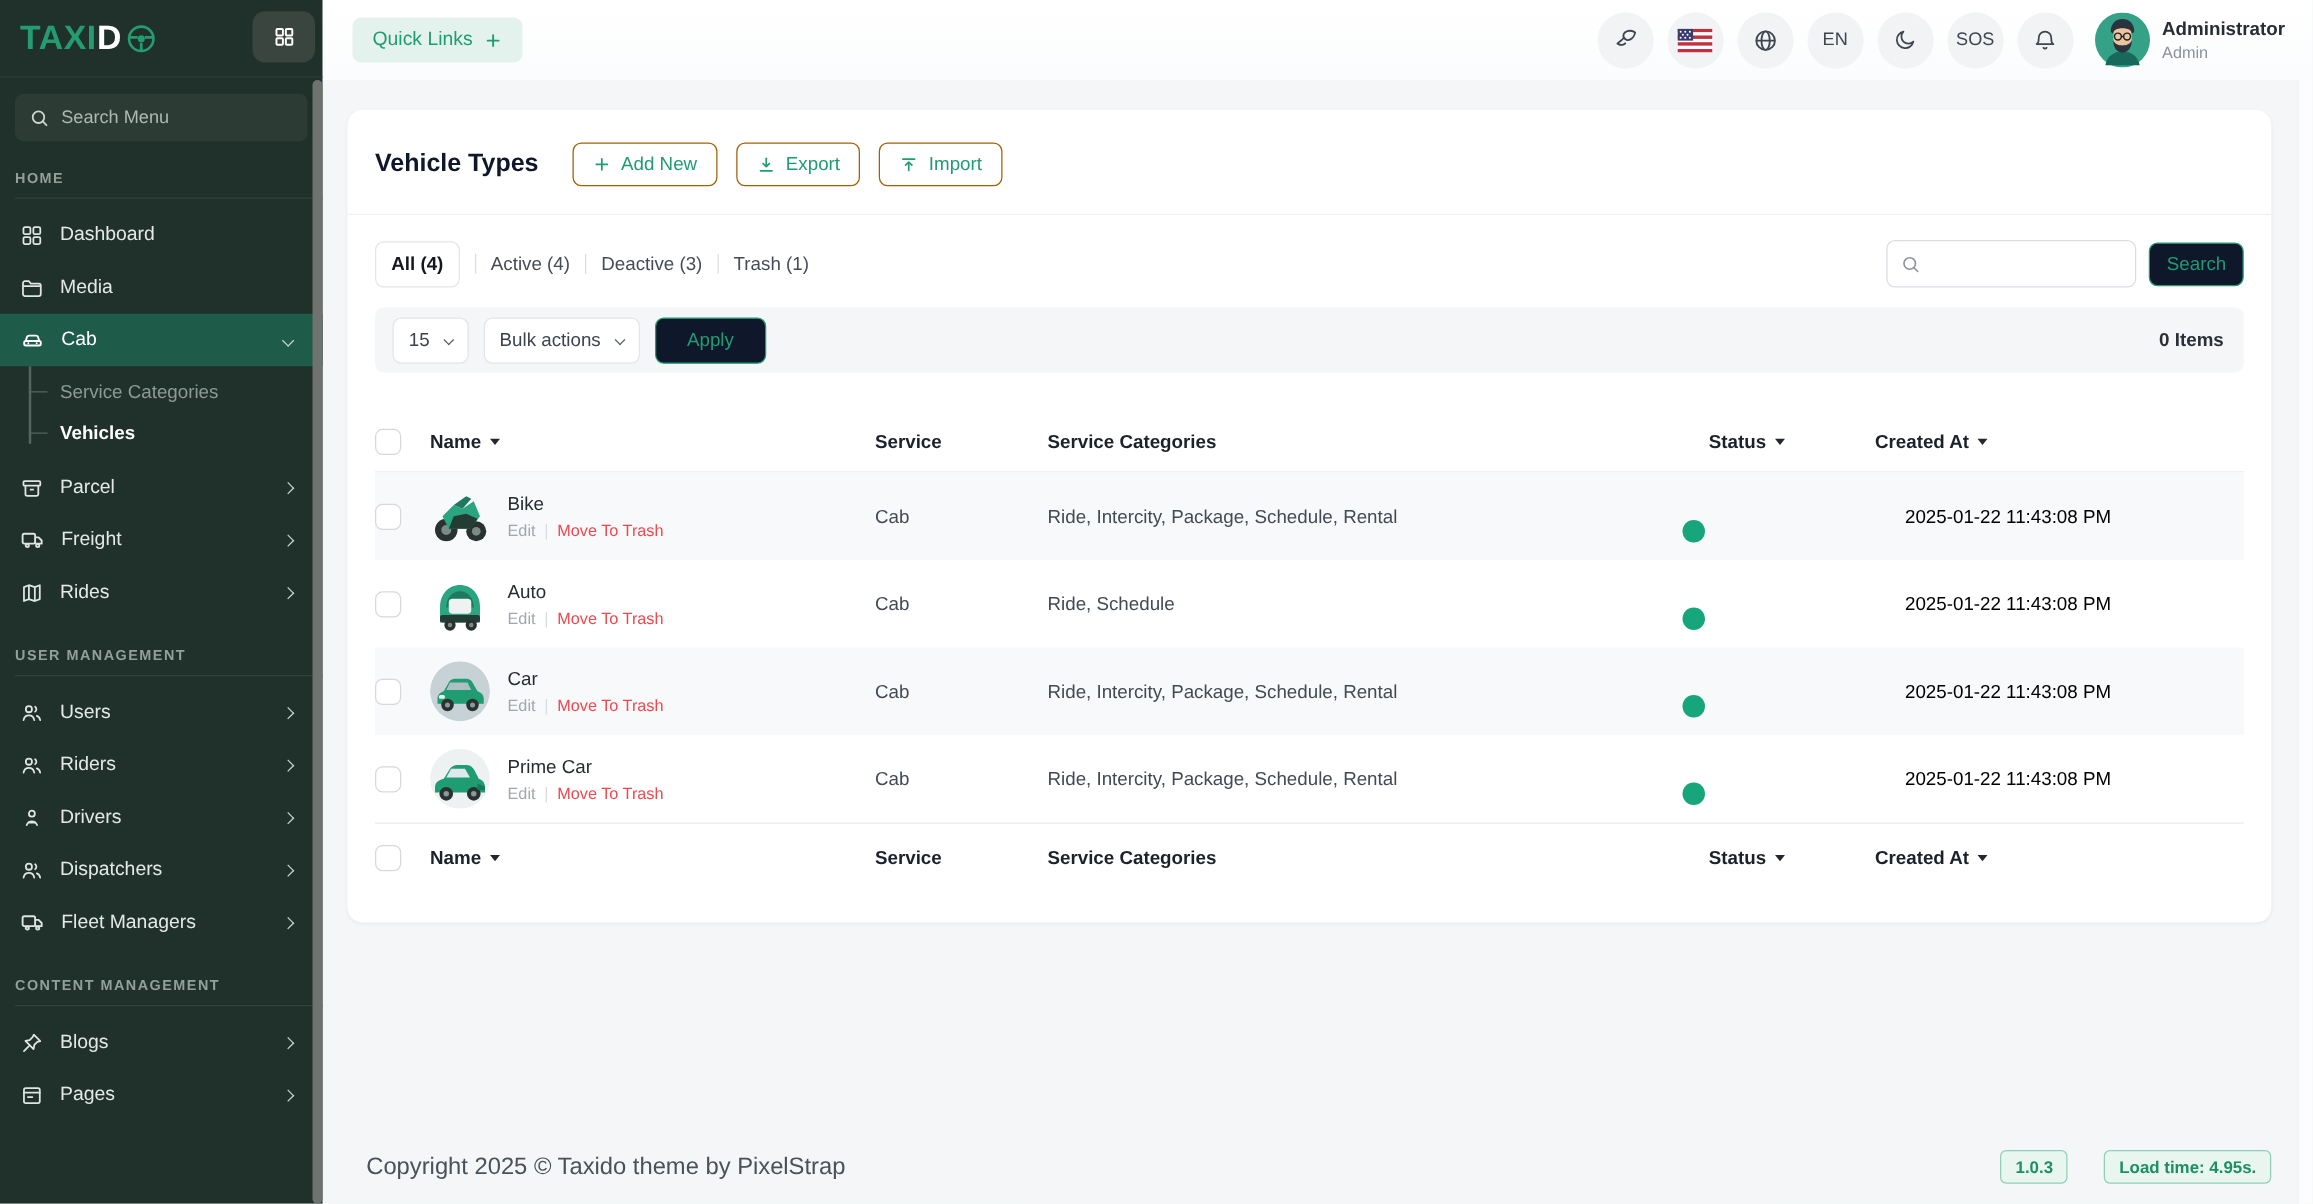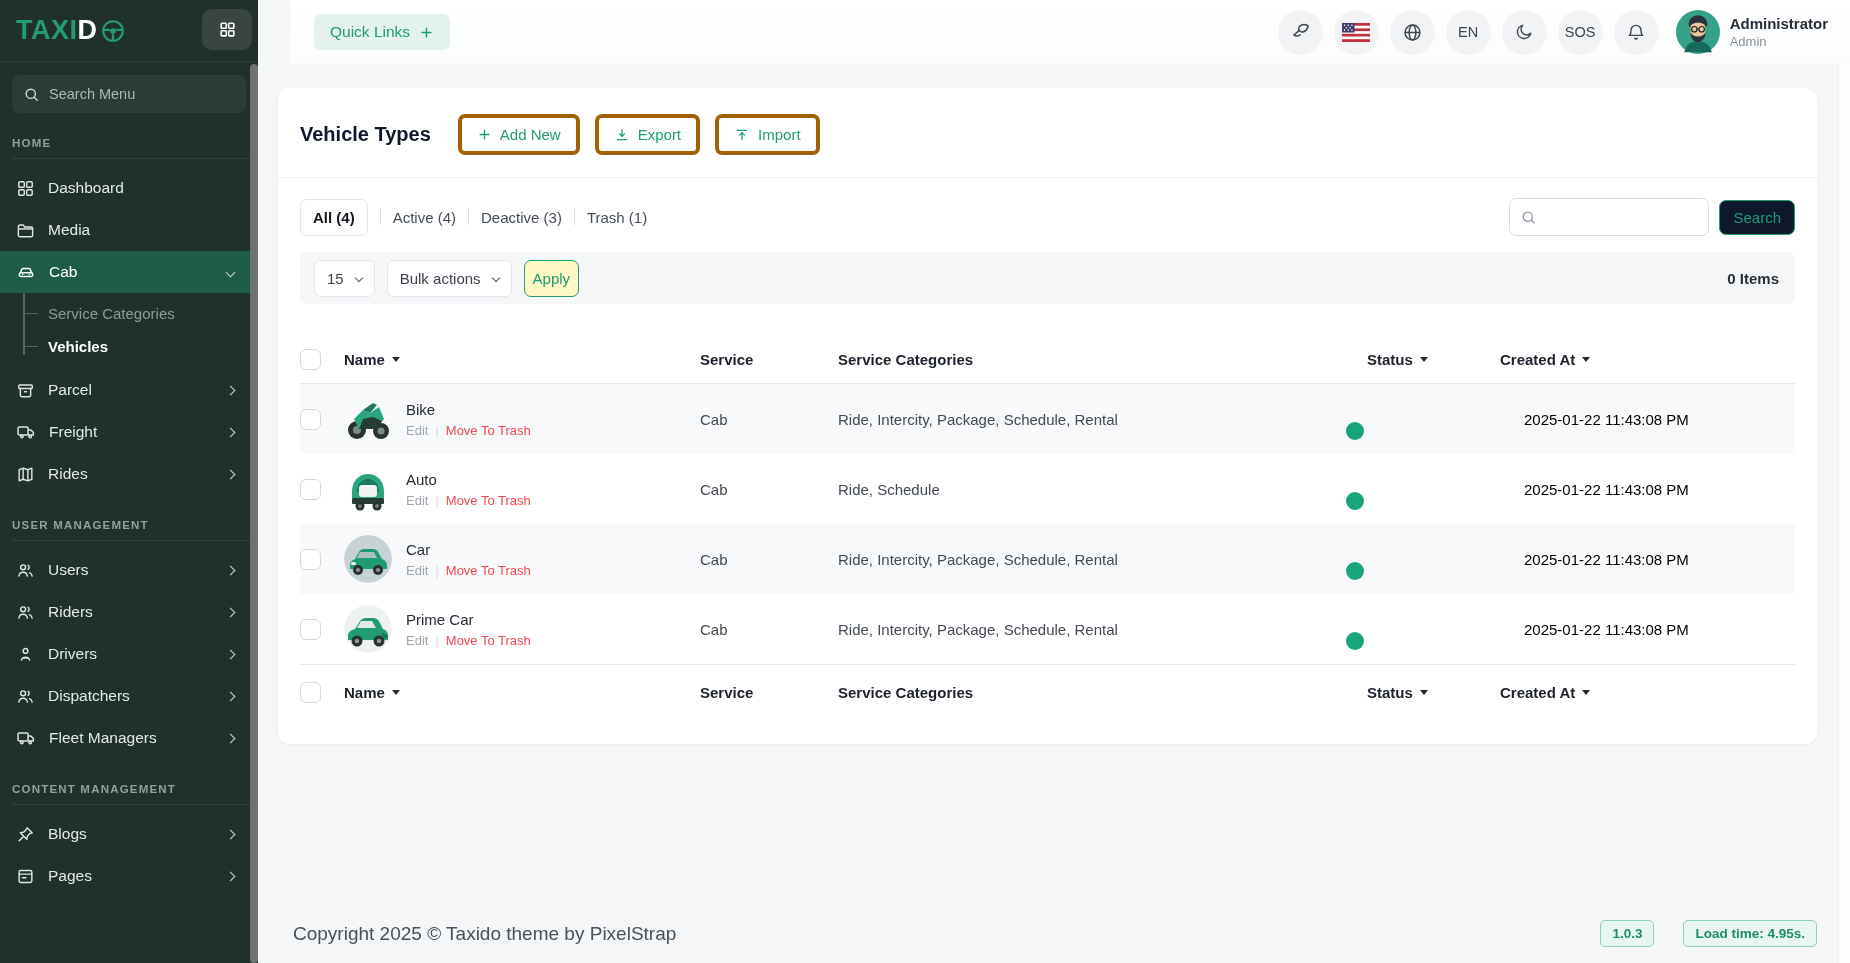--- a/index.html
+++ b/index.html
@@ -25,49 +25,49 @@
   .chev { width:7px; height:7px; border-right:1.8px solid #cdd5d0; border-bottom:1.8px solid #cdd5d0; transform:rotate(-45deg); display:inline-block; }
   .chev.down { transform:rotate(45deg); }
   .subtree { position:relative; padding:4px 0 6px 0; }
   .subtree:before { content:""; position:absolute; left:23px; top:0; bottom:14px; width:1.5px; background:#55655d; }
   .sub { position:relative; height:33px; display:flex; align-items:center; padding-left:48px; font-size:15px; color:#8e9a94; cursor:pointer; }
   .sub:before { content:""; position:absolute; left:23px; width:15px; height:1.5px; background:#55655d; }
   .sub.active { color:#ffffff; font-weight:600; }
   .sb-scroll { position:absolute; right:0; top:64px; bottom:0; width:8px; background:#6e736f; border-radius:4px; }
 
   
-  .topbar { position:absolute; left:258px; top:0; right:0; height:64px; background:linear-gradient(180deg,#ffffff 0%,#fbfcfd 100%); display:flex; align-items:center; padding:0 22px 0 24px;margin-left:32px; }
+  .topbar { position:absolute; left:258px; top:0; right:0; height:64px; background:linear-gradient(180deg,#ffffff 0%,#fbfcfd 100%); display:flex; align-items:center; padding:0 22px 0 24px; }
   .ql-btn { display:flex; align-items:center; gap:9px; background:#e3f2ec; color:#1f9c72; border:none; font-size:15.5px; font-weight:500; padding:9px 16px; border-radius:7px; cursor:pointer; font-family:"Liberation Sans",sans-serif; }
   .top-right { margin-left:auto; display:flex; align-items:center; gap:11px; }
   .cir { width:45px; height:45px; border-radius:50%; background:#f1f3f4; display:flex; align-items:center; justify-content:center; color:#3f4650; font-size:14.5px; cursor:pointer; }
   .user-chip { display:flex; align-items:center; gap:10px; margin-left:6px; cursor:pointer; }
   .user-meta .nm { font-size:15px; font-weight:700; color:#272d36; }
   .user-meta .rl { font-size:13px; color:#8a919b; margin-top:2px; }
 
   
   .content { position:absolute; left:258px; top:64px; right:0; bottom:0; background:#f4f6f8; }
   .win-scroll { position:absolute; right:0; top:0; bottom:0; width:12px; background:#fdfdfd; border-left:1px solid #efefef; z-index:8; }
   .card { position:absolute; left:20px; top:24px; width:1539px; background:#ffffff; border-radius:12px; box-shadow:0 1px 3px rgba(20,40,35,.05); }
   .card-head { display:flex; align-items:center; gap:15px; padding:26px 22px 22px 22px; border-bottom:1px solid #eef1f3; }
   .page-title { font-size:20px; font-weight:700; color:#0f172a; margin-right:12px; }
-  .btn-o { display:flex; align-items:center; gap:8px; background:#fff; border:4px solid #a16207; color:#1f9c72; font-size:15px; padding:8px 15px; border-radius:7px; cursor:pointer; font-family:"Liberation Sans",sans-serif; }
+  .btn-o { display:flex; align-items:center; gap:8px; background:#fff; border:1px solid #a16207; color:#1f9c72; font-size:15px; padding:8px 15px; border-radius:7px; cursor:pointer; font-family:"Liberation Sans",sans-serif; }
   .card-body { padding:20px 22px 24px 22px; }
   .row-filters { display:flex; align-items:center; }
   .tabs { display:flex; align-items:center; gap:12px; font-size:15px; color:#454c58; }
   .tab { cursor:pointer; }
   .tab.sel { font-weight:700; color:#14171d; }
   .tab-sep { width:1px; height:16px; background:#d9dde2; }
   .filters-right { margin-left:auto; display:flex; align-items:center; gap:10px; }
   .srch { width:200px; height:38px; border:1px solid #d9dde3; border-radius:7px; display:flex; align-items:center; padding:0 10px; gap:8px; background:#fff; }
   .srch input { border:none; outline:none; font-size:14px; width:140px; font-family:"Liberation Sans",sans-serif; }
   .btn-search { background:#0f172a; border:1px solid #259b72; color:#1f9c72; font-size:15px; font-weight:500; padding:8px 13px; border-radius:7px; cursor:pointer; font-family:"Liberation Sans",sans-serif; }
   .toolbar { margin-top:16px; height:52px; background:#f5f6f7; border-radius:7px; display:flex; align-items:center; padding:0 16px 0 14px; gap:12px; }
   .sel { background:#fff; border:1px solid #e2e5e9; border-radius:7px; height:37px; display:flex; align-items:center; gap:12px; padding:0 12px; font-size:15px; color:#3c434e; cursor:pointer; }
   .sel .chev { border-color:#565d68; width:6px; height:6px; }
-  .btn-apply { background:#fef9c3; border:1px solid #259b72; color:#1f9c72; font-size:15px; font-weight:500; height:37px; padding:0 8px; border-radius:7px; cursor:pointer; font-family:"Liberation Sans",sans-serif; }
+  .btn-apply { background:#0f172a; border:1px solid #259b72; color:#1f9c72; font-size:15px; font-weight:500; height:37px; padding:0 25px; border-radius:7px; cursor:pointer; font-family:"Liberation Sans",sans-serif; }
   .items-count { margin-left:auto; font-size:15px; font-weight:600; color:#2a2f38; }
 
   
   .tbl { margin-top:32px; }
   .trow { display:grid; grid-template-columns:44px 356px 138px 529px 133px auto; align-items:center; }
   .thead { height:48px; border-bottom:1px solid #e8eaed; }
   .tfoot-head { height:56px; border-top:1px solid #e8eaed; }
   .th { font-size:15px; font-weight:700; color:#1c212b; display:flex; align-items:center; }
   .caret { display:inline-block; width:0; height:0; border:4px solid transparent; border-top:5px solid #23272f; margin:4px 0 0 7px; }
   .drow { height:70px; font-size:15px; color:#434a54; }

